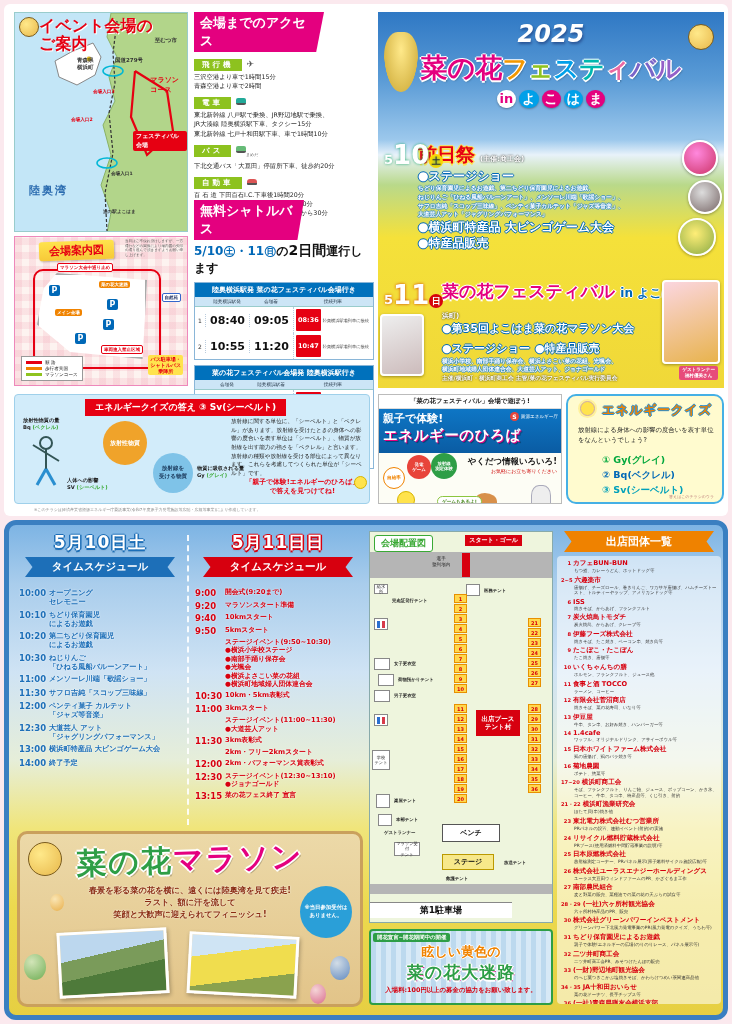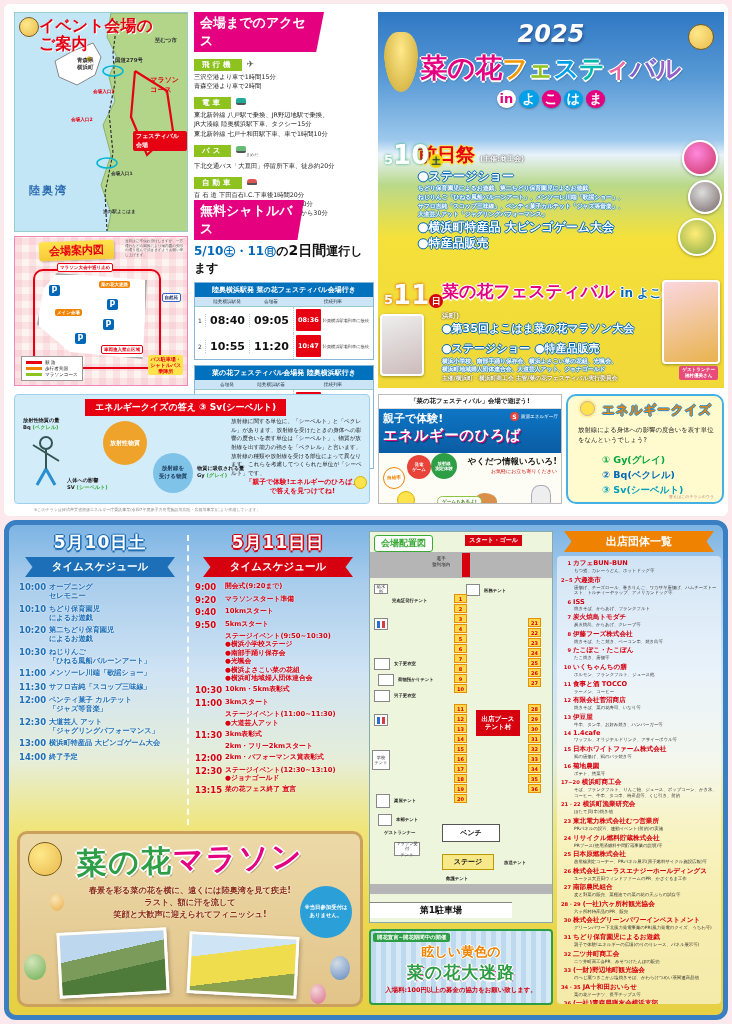--- a/index.html
+++ b/index.html
@@ -105,21 +105,21 @@
 .qz-opts{position:absolute;left:34px;top:56px}
 .qz-opt{font-size:9.5px;font-weight:bold;line-height:1.6}
 .qz-hint{position:absolute;right:8px;bottom:3px;font-size:4px;color:#b77}
 
 .bottom-page{position:absolute;left:4px;top:520px;width:724px;height:500px;border:5px solid #3a7fc1;border-radius:12px;background:linear-gradient(180deg,#7db4e4 0%,#a9cdec 12%,#cfe3f4 30%,#e6eed9 48%,#f0e57a 62%,#ecd94e 78%,#e6cf42 100%);overflow:hidden}
 .col-div{position:absolute;top:10px;height:290px;border-left:2px dashed rgba(255,255,255,.9)}
 .sched{position:absolute;top:6px;width:170px}
 .sc-date{text-align:center;font-size:17px;font-weight:bold;color:#fff;letter-spacing:1px}
 .sat .sc-date{text-shadow:-1.5px 0 #1d6fb8,1.5px 0 #1d6fb8,0 -1.5px #1d6fb8,0 1.5px #1d6fb8,0 2px 2px rgba(0,0,0,.2)}
 .sun .sc-date{text-shadow:-1.5px 0 #d7000f,1.5px 0 #d7000f,0 -1.5px #d7000f,0 1.5px #d7000f,0 2px 2px rgba(0,0,0,.2)}
-.sc-ribbon{margin:3px auto 5px;width:150px;color:#fff;font-size:10.5px;font-weight:bold;text-align:center;padding:3px 0;clip-path:polygon(0 0,100% 0,95% 50%,100% 100%,0 100%,5% 50%)}
+.sc-ribbon{margin:3px auto 11px;width:150px;color:#fff;font-size:10.5px;font-weight:bold;text-align:center;padding:3px 0;clip-path:polygon(0 0,100% 0,95% 50%,100% 100%,0 100%,5% 50%)}
 .sat .sc-ribbon{background:#1d6fb8}
 .sun .sc-ribbon{background:#d7000f}
 .srow{display:flex;margin:0 0 3.5px 4px}
 .stime{width:30px;flex:none;font-size:8.5px;font-weight:bold}
 .sevent{font-size:7.2px;font-weight:bold;line-height:1.25}
 .sat .stime,.sat .sevent{color:#1d6fb8;text-shadow:0 0 2px #fff}
 .sun .stime,.sun .sevent{color:#d7000f;text-shadow:0 0 2px #fff}
 
 .lmap{position:absolute;left:360px;top:6px;width:184px;height:392px;background:#eef5dd;border:1.5px solid #8aa;overflow:hidden}
 .lm-title{position:absolute;left:4px;top:3px;background:#fff;border:1.5px solid #3aa935;color:#3aa935;font-size:9px;font-weight:bold;padding:1px 6px;border-radius:3px;z-index:5}

